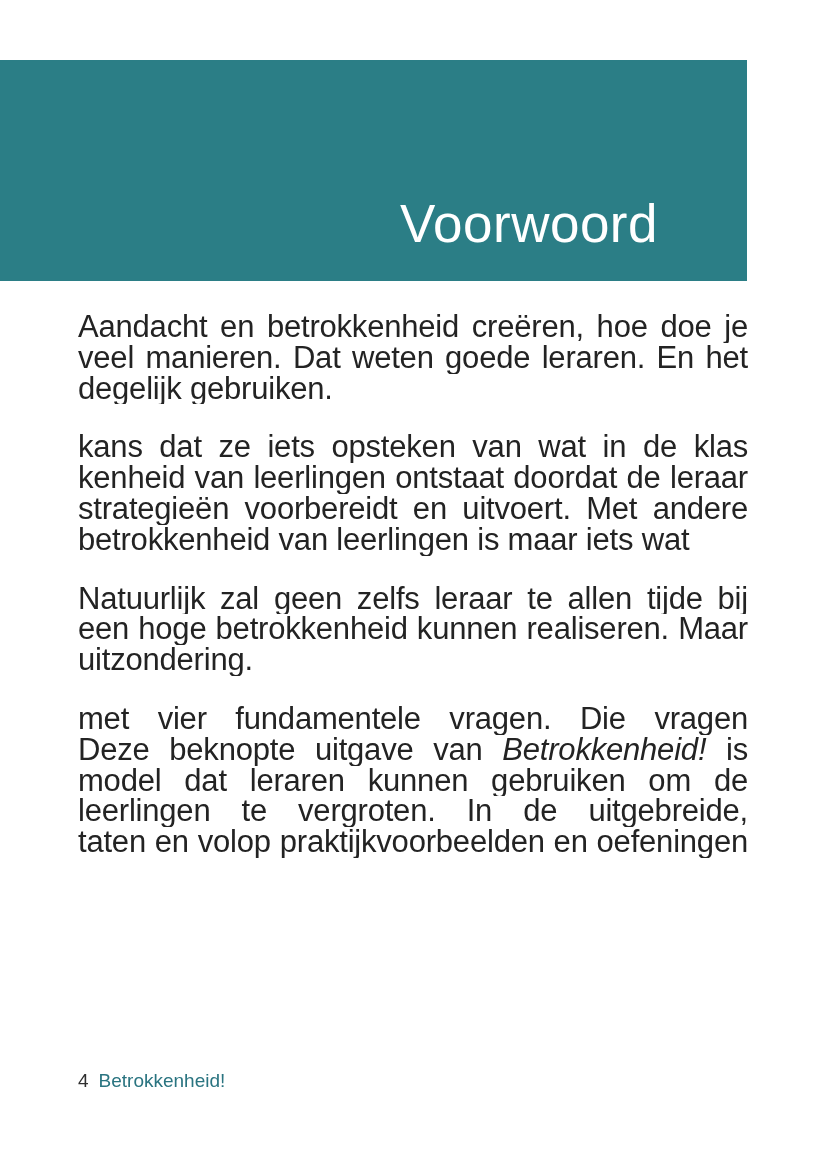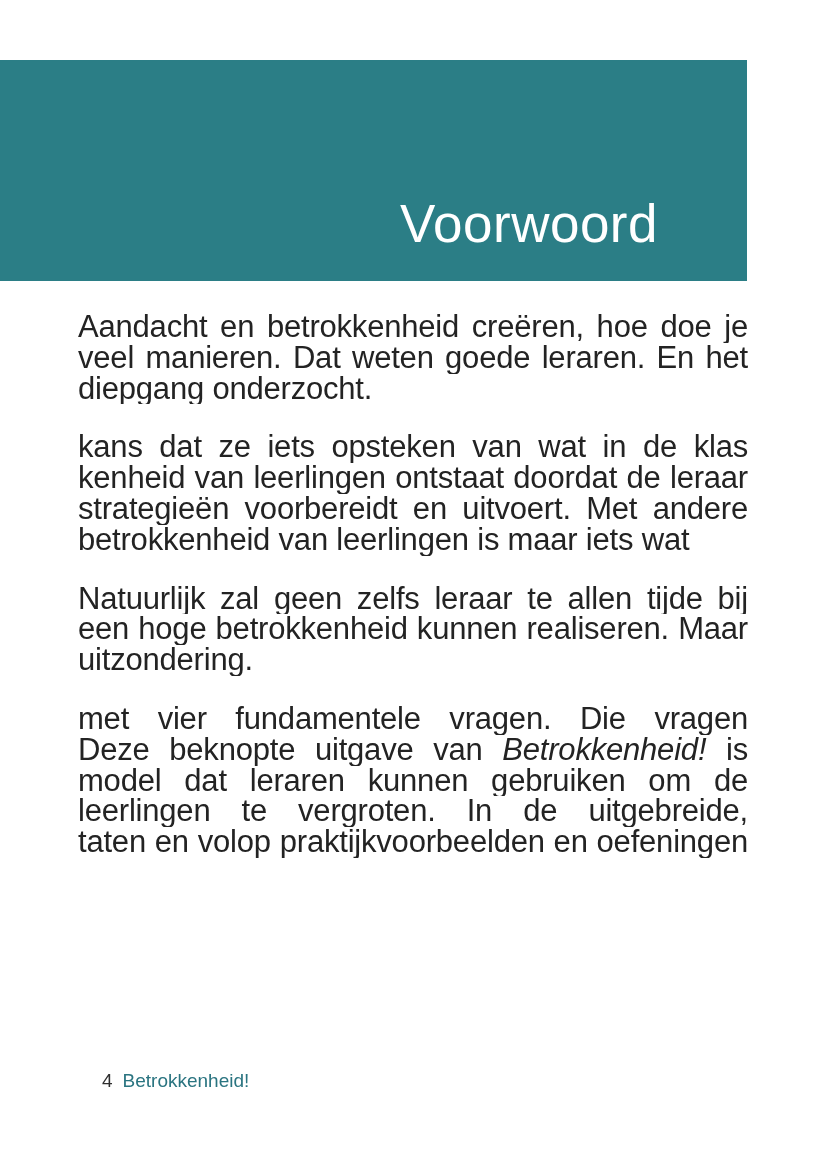--- a/index.html
+++ b/index.html
@@ -59,21 +59,20 @@
   }
   .it {
     font-style: italic;
   }
   .footer {
     position: absolute;
     left: 78px;
     top: 1070px;
     font-size: 19px;
     letter-spacing: 0;
-    margin-left: 24px;
   }
   .footer .num {
     color: #2f2f2f;
     margin-right: 10px;
   }
   .footer .book {
     color: var(--accent, #2a7480);
   }
 </style>
 </head>
@@ -82,21 +81,21 @@
 <div class="page" style="--band: #2b7e86; --title-color: #ffffff; --text-color: #232323; --accent: #2a7480; --page-bg: #ffffff;">
 
   <div class="band">
     <h1 class="title">Voorwoord</h1>
   </div>
 
   <div class="body-text">
       <div class="para">
         <div class="line j"><span>Aandacht en betrokkenheid creëren, hoe doe je dat? Het kan op</span></div>
         <div class="line j"><span>veel manieren. Dat weten goede leraren. En het is natuurlijk ook</span></div>
-        <div class="line"><span>diepgang onderzocht.</span></div>
+        <div class="line"><span>degelijk gebruiken.</span></div>
       </div>
       <div class="para">
         <div class="line j"><span>kans dat ze iets opsteken van wat in de klas wordt behandeld. Het</span></div>
         <div class="line j"><span>kenheid van leerlingen ontstaat doordat de leraar bepaalde</span></div>
         <div class="line j"><span>strategieën voorbereidt en uitvoert. Met andere woorden, de</span></div>
         <div class="line"><span>betrokkenheid van leerlingen is maar iets wat toevallig ontstaat.</span></div>
       </div>
       <div class="para">
         <div class="line j"><span>Natuurlijk zal geen zelfs leraar te allen tijde bij alle leerlingen</span></div>
         <div class="line j"><span>een hoge betrokkenheid kunnen realiseren. Maar door de advie-</span></div>

